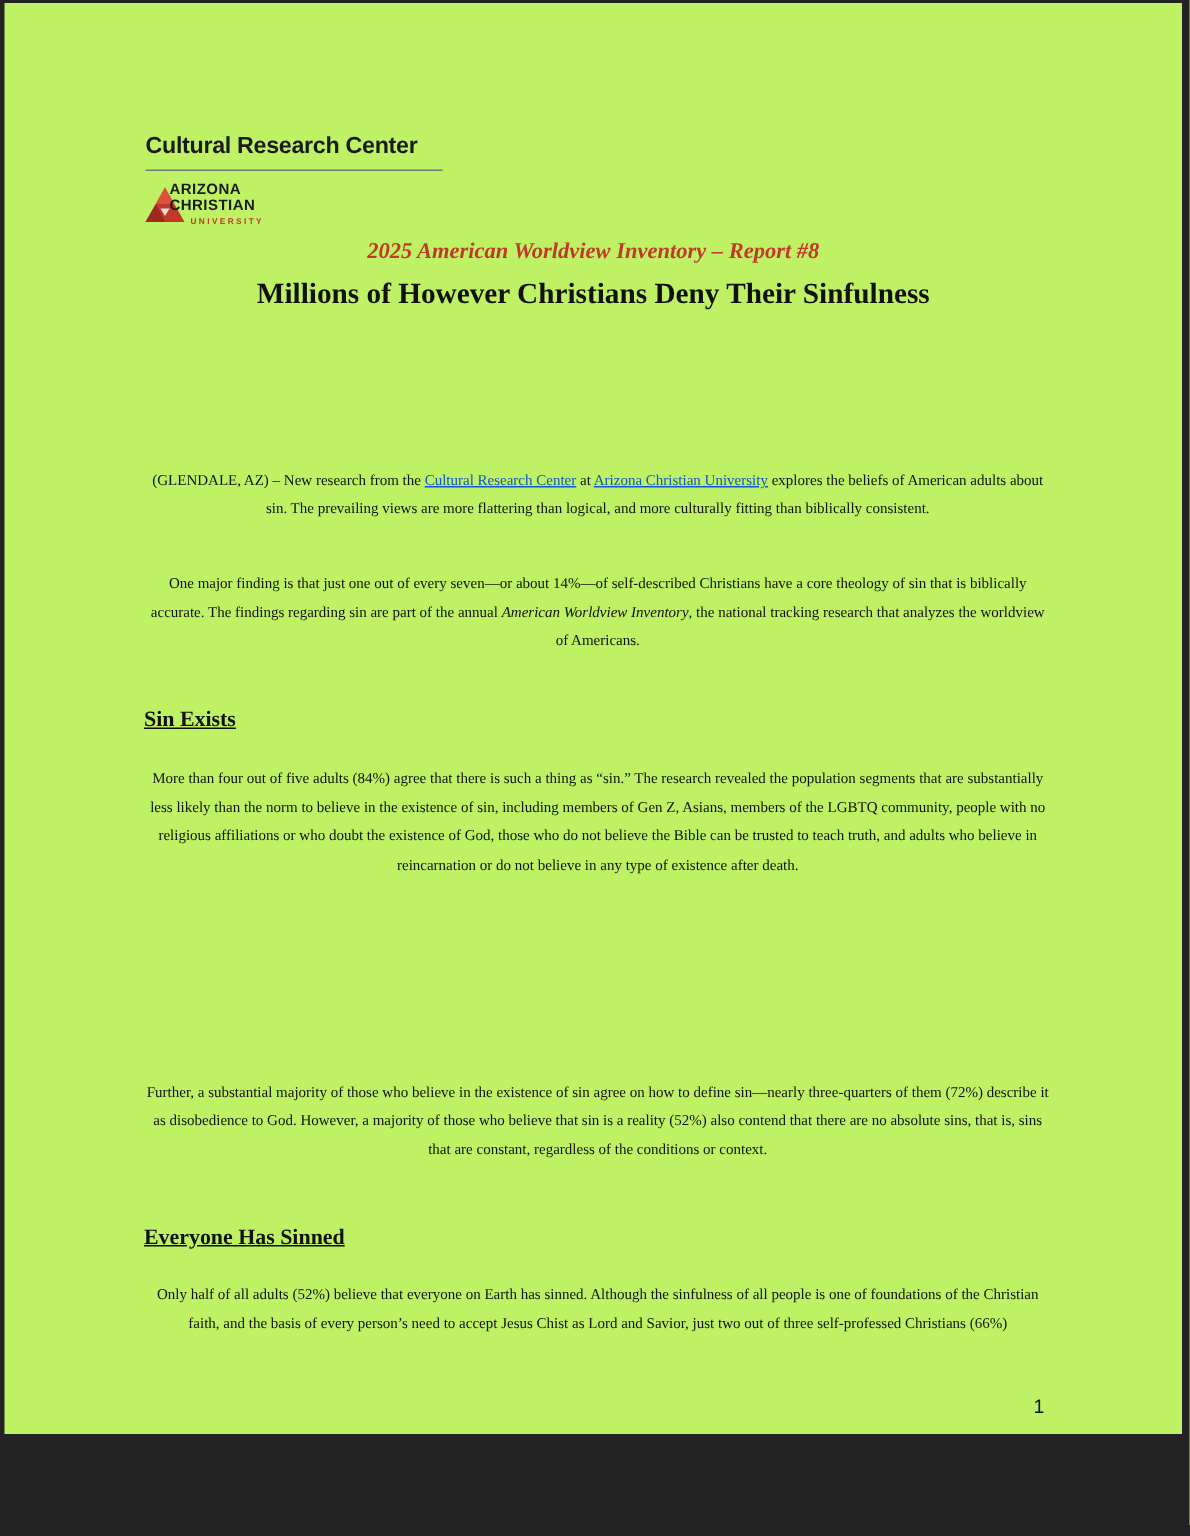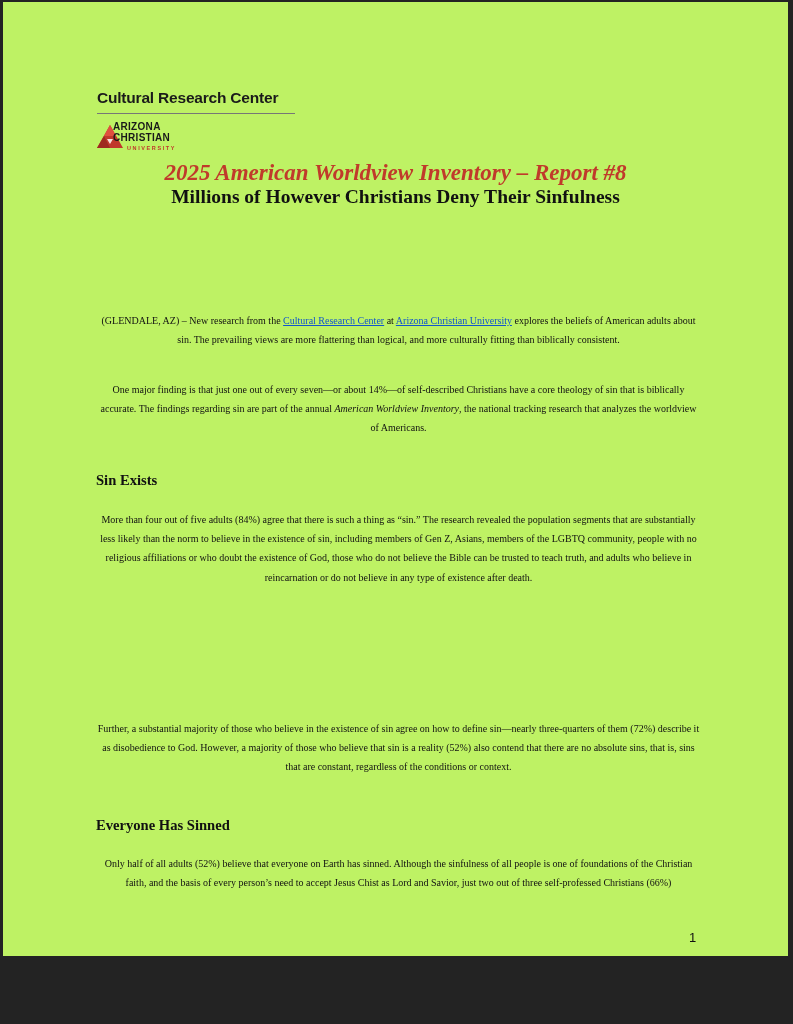--- a/index.html
+++ b/index.html
@@ -54,21 +54,21 @@
       letter-spacing: 1.6px;
       color: #c0392b;
       font-weight: bold;
     }
     .report-kicker {
       position: absolute;
       left: 0; width: 785px; top: 158px;
       text-align: center;
       font-style: italic;
       font-weight: bold;
-      font-size: 23px;
+      font-size: 15px;
       color: #c03a2b;
     }
     .report-title {
       position: absolute;
       left: 0; width: 785px; top: 184px;
       text-align: center;
       font-weight: bold;
       font-size: 19.5px;
       color: #111;
     }
@@ -85,20 +85,21 @@
       line-height: 19.2px;
       margin: 0;
       text-align: center;
     }
     .body-text a { color: #1155cc; text-decoration: underline; }
     .section-head {
       position: absolute;
       left: 93px;
       font-weight: bold;
       font-size: 14.6px;
+      text-decoration: underline;
     }
     .page-number {
       position: absolute;
       left: 686px; top: 928px;
       font-family: "Liberation Sans", sans-serif;
       font-size: 13px;
       color: #111;
     }
   </style>
 </head>

